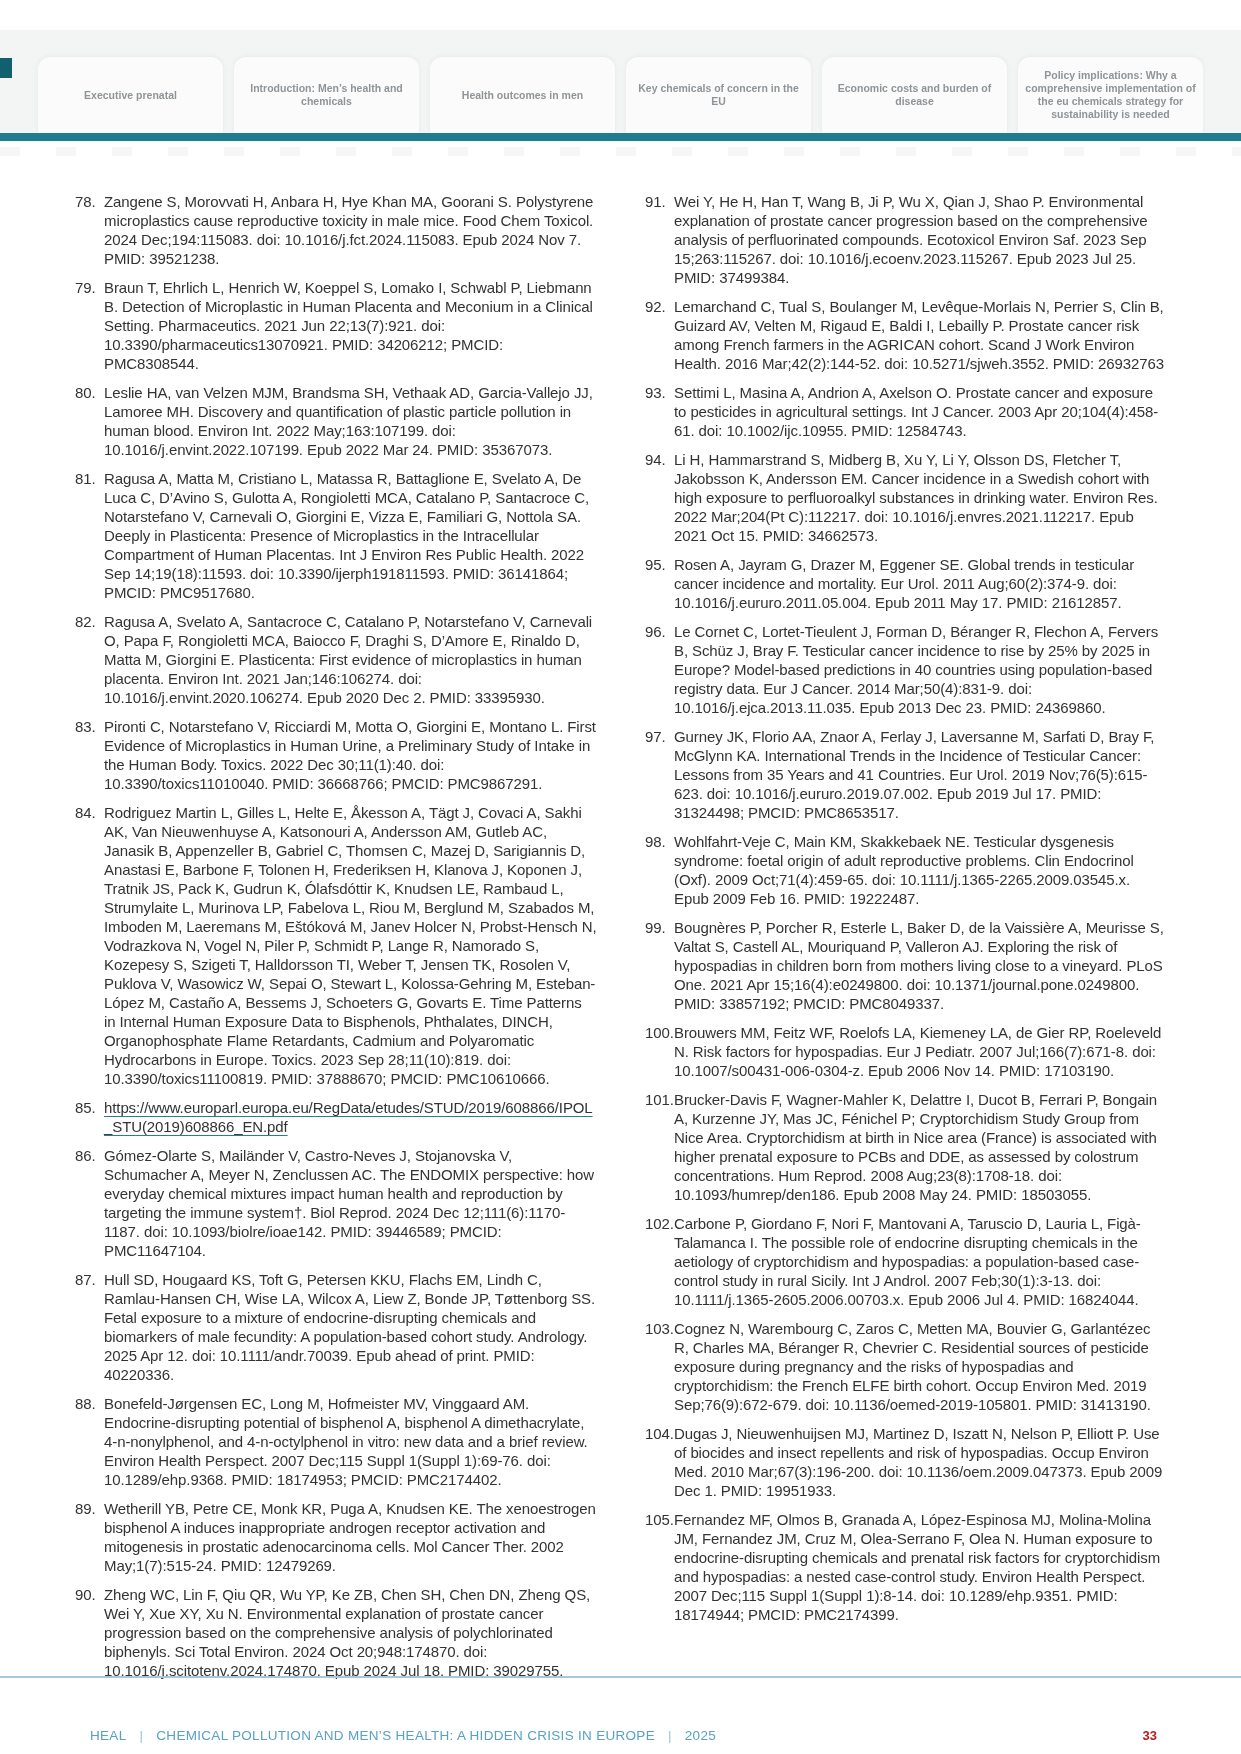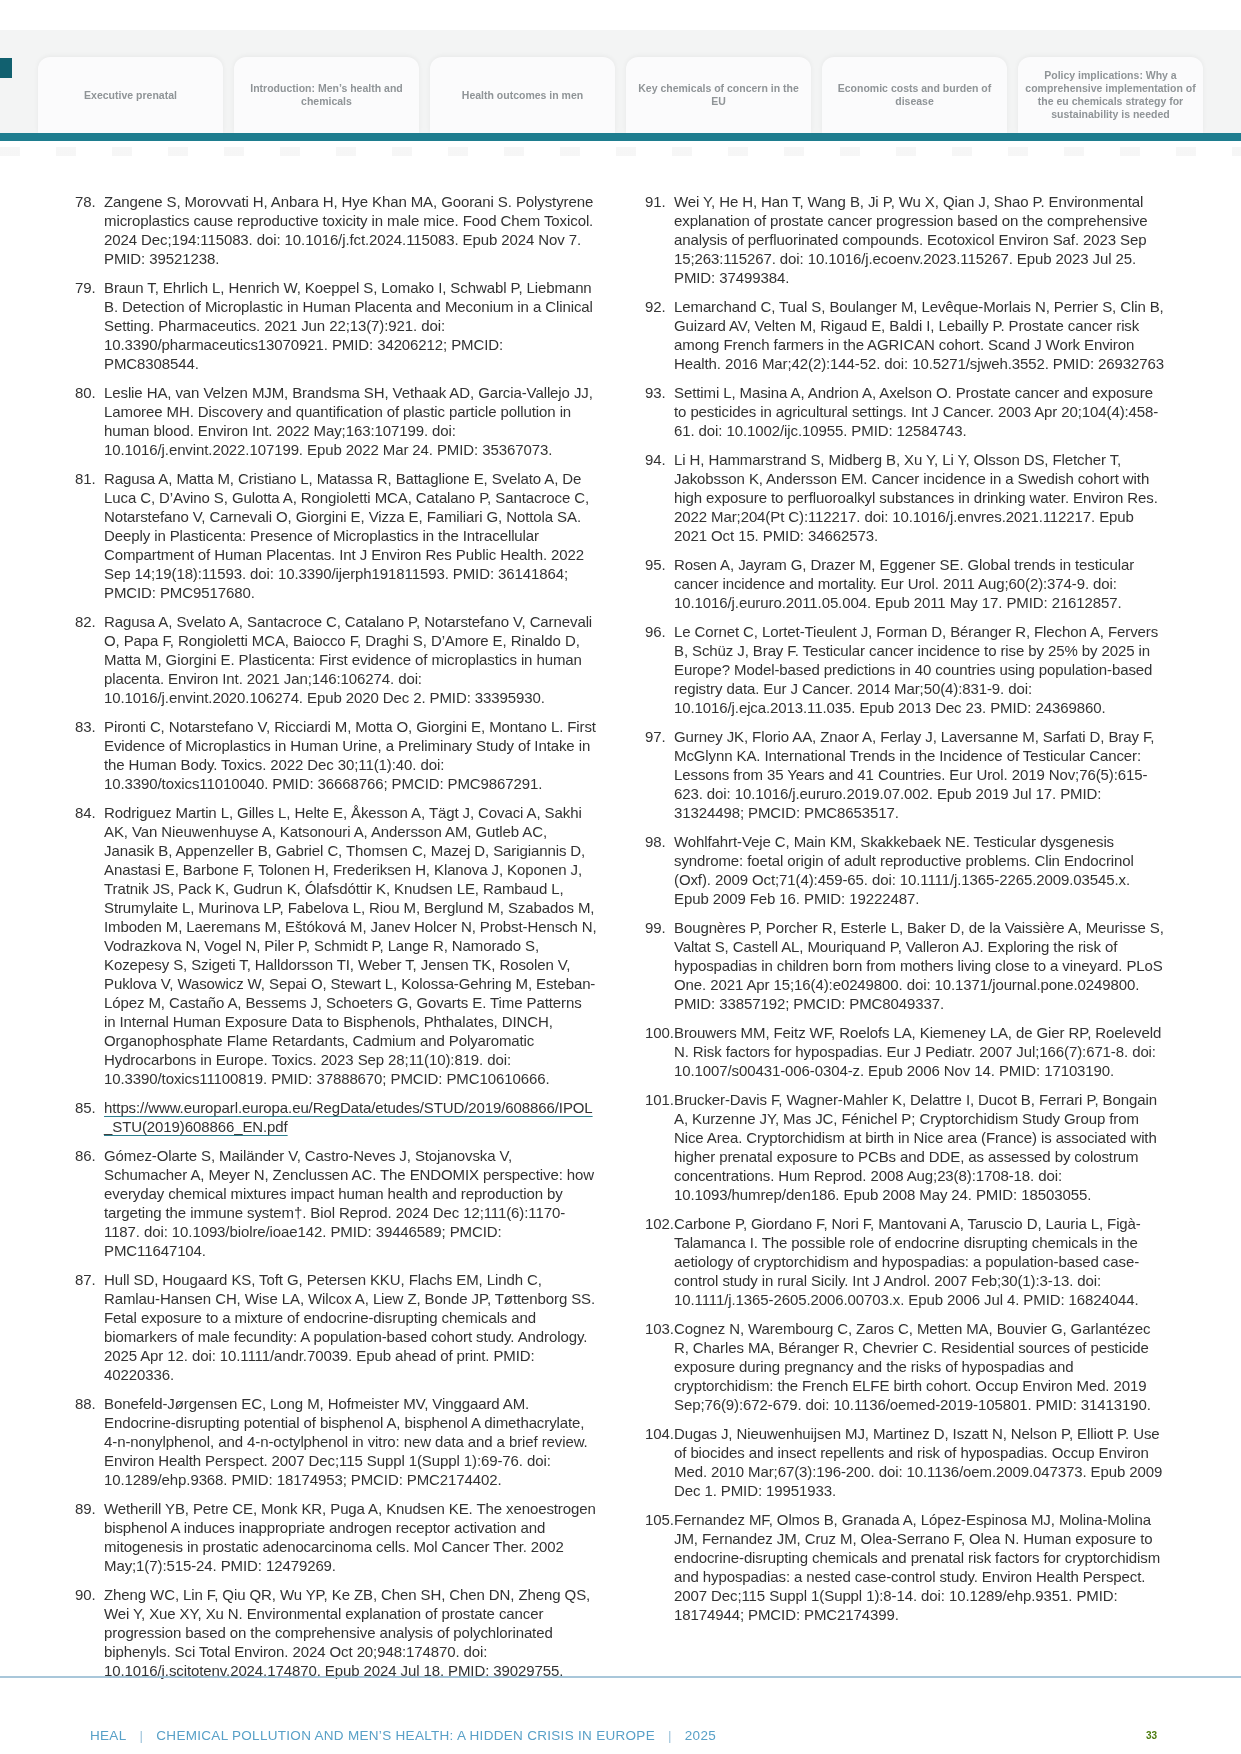--- a/index.html
+++ b/index.html
@@ -75,21 +75,21 @@
   .footer{
     position:absolute;top:1708px;left:90px;right:84px;
     display:flex;align-items:center;
     font-size:13.5px;letter-spacing:0.3px;
     color:#58a0c7;
     white-space:nowrap;
     margin-top:20px;
   }
   .footer .sep{color:#9cc2da;margin:0 13px;font-weight:300;}
   .footer .page-num{
-    margin-left:auto;font-weight:bold;color:#4d7c0f;font-size:10px;
+    margin-left:auto;font-weight:bold;color:#b91c1c;font-size:13px;
     letter-spacing:0;
   }
 </style>
 </head>
 <body>
 
 <div class="page">
 
   <div class="header-strip">
     <div class="tabs">

